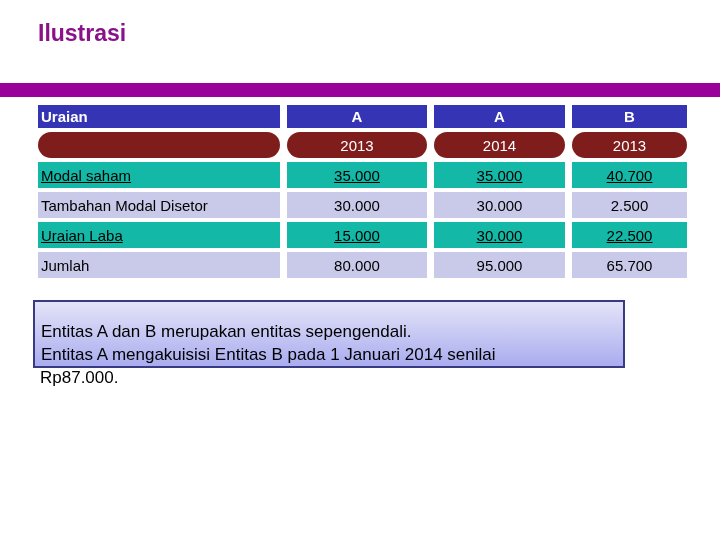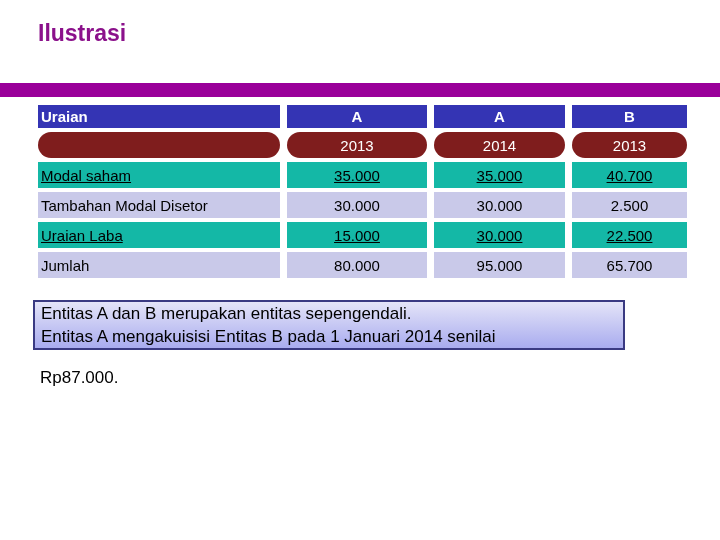--- a/index.html
+++ b/index.html
@@ -28,21 +28,21 @@
   }
   .cell.lbl{justify-content:flex-start;padding-left:3px;}
   .hdr{background:#3434B4;color:#ffffff;font-weight:bold;}
   .yr{background:#7f1d1d;color:#ffffff;font-weight:normal;border-radius:13px;}
   .rl{background:#14b8a6;text-decoration:underline;}
   .rd{background:#C9C9E9;}
   .note-box{
     position:absolute;left:33px;top:300px;width:582px;height:46px;
     border:2px solid #3A3A82;
     background:linear-gradient(#E4E4F8,#A9ACEF);
-    padding:0 0 0 6px;
+    padding:18px 0 0 6px;
     font-size:17px;line-height:23px;color:#000;
   }
   .note-tail{
     position:absolute;left:40px;top:352px;
     font-size:17px;color:#000;margin-top:16px;
   }
 </style>
 </head>
 <body>
 

